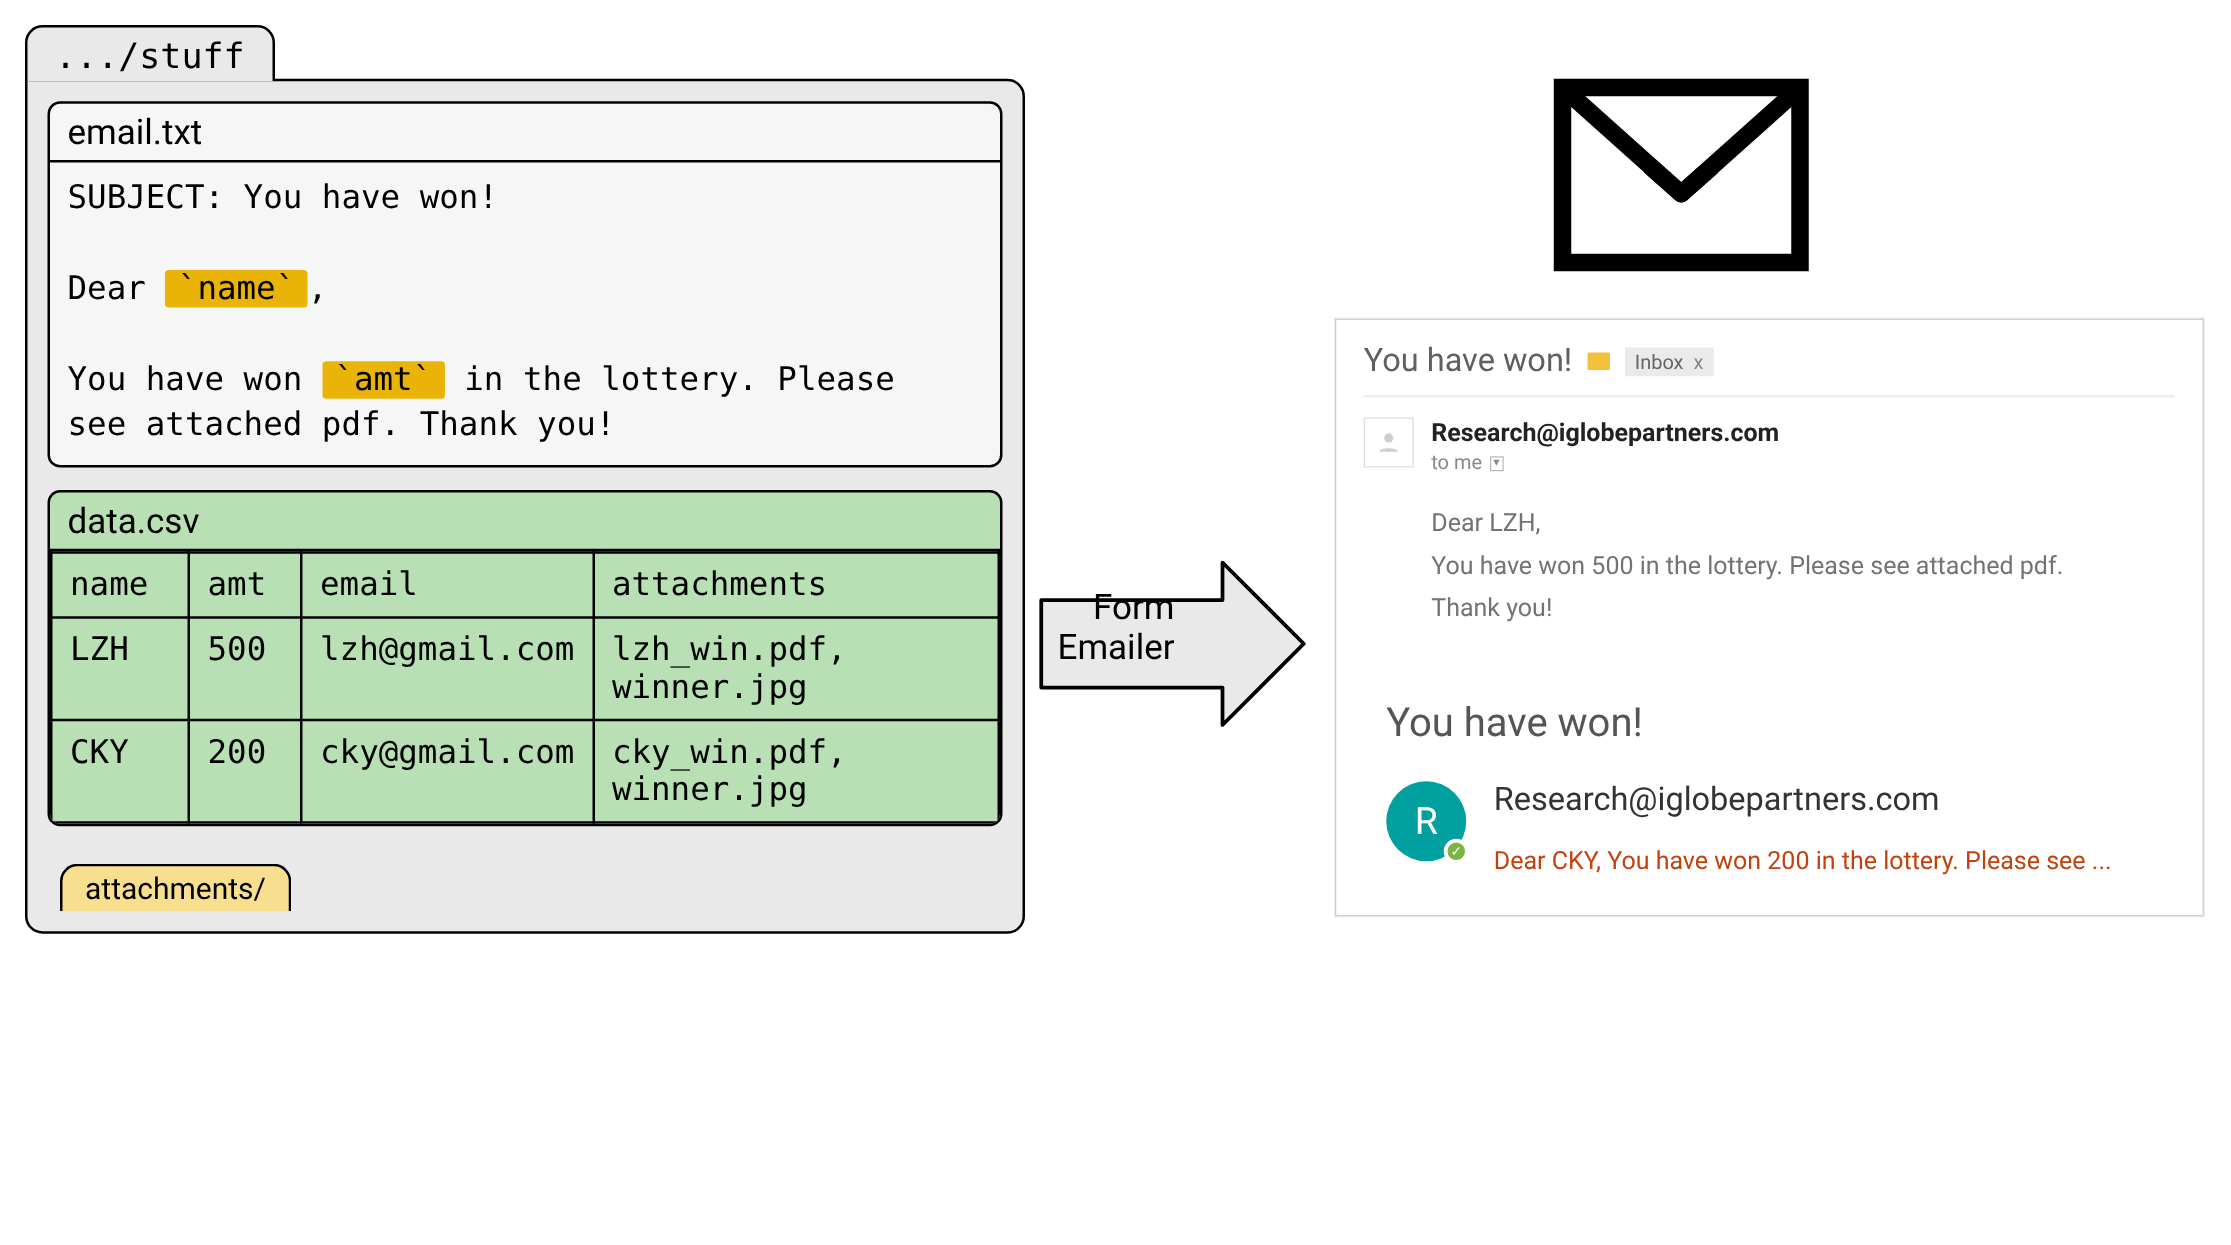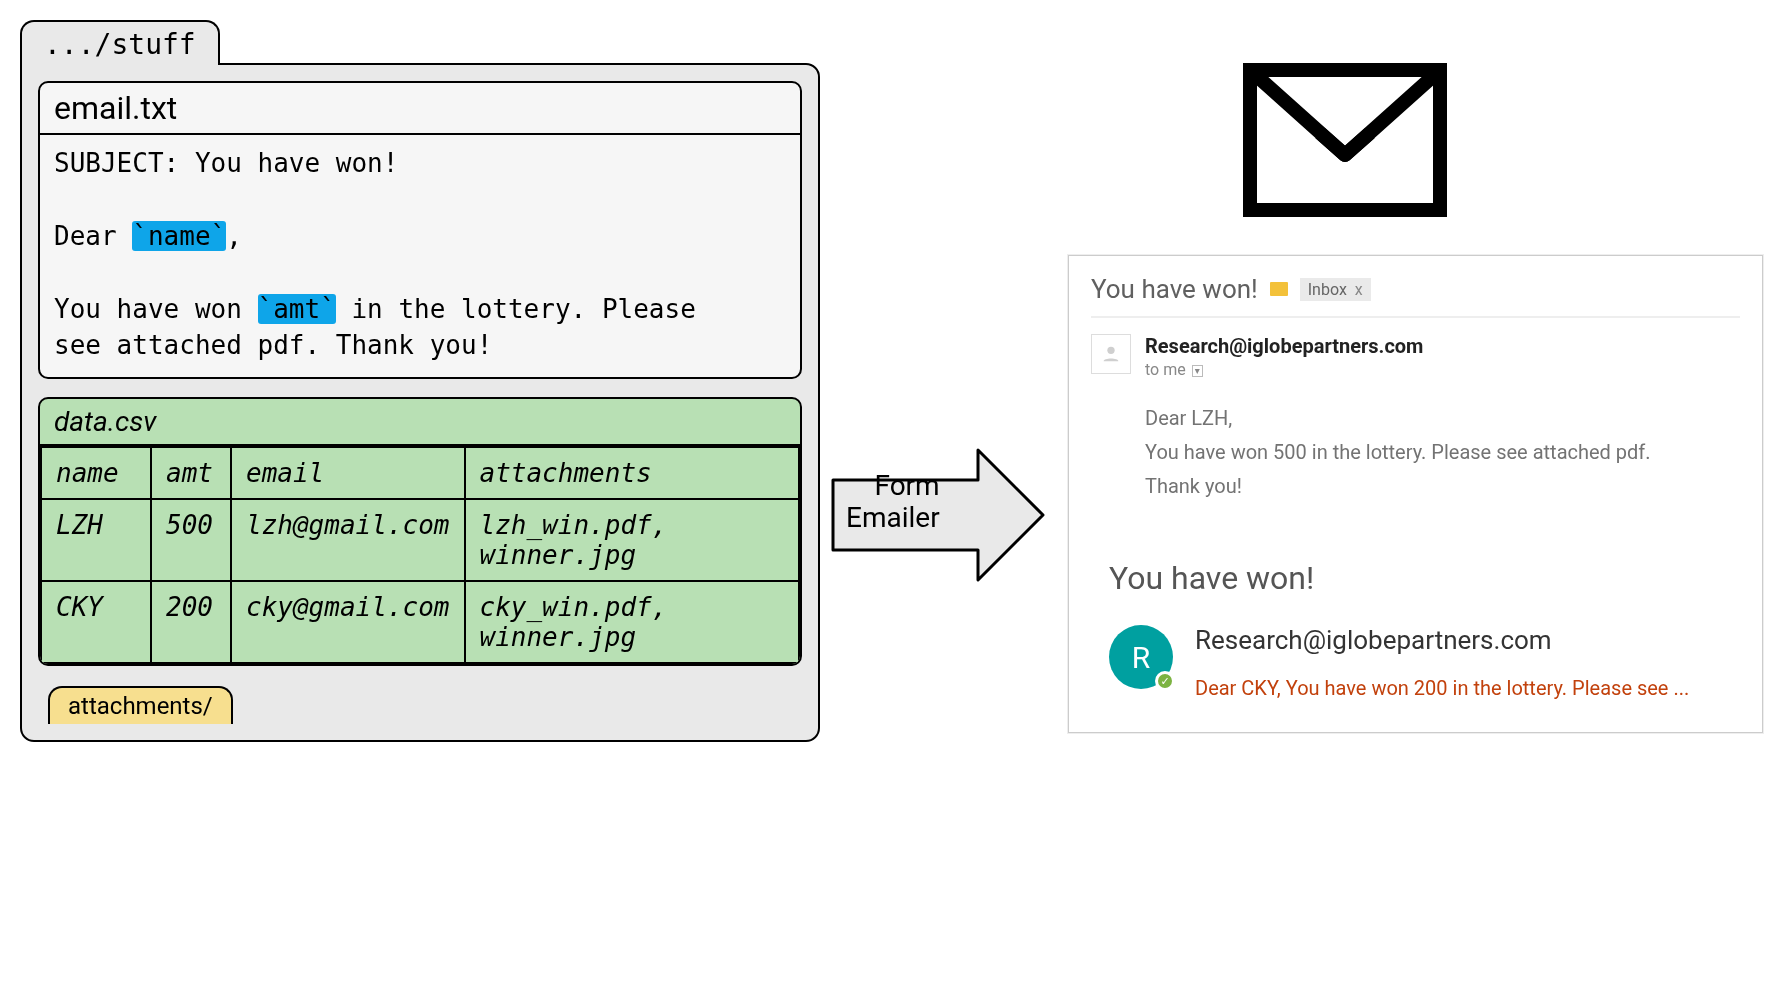--- a/index.html
+++ b/index.html
@@ -46,42 +46,41 @@
   .txtfile {
     border: 2px solid #000;
     border-radius: 10px;
     background: #f6f6f6;
     overflow: hidden;
     margin-bottom: 18px;
   }
   .txtfile-header {
     border-bottom: 2px solid #000;
     padding: 6px 14px;
-    font-size: 32px;
+    font-size: 28px;
   }
   .txtfile-body {
     padding: 10px 14px 14px 14px;
     font-size: 26px;
     line-height: 1.4;
     white-space: pre-wrap;
   }
   .hl {
-    background: #0ea5e9;
+    background: #eab308;
     border-radius: 3px;
-    padding: 0 0;
+    padding: 0 10px;
   }
   
   
   .csvfile {
     border: 2px solid #000;
     border-radius: 10px;
     background: #b8e0b4;
     overflow: hidden;
-    margin-bottom: 20px;
-    font-style: italic;
+    margin-bottom: 30px;
   }
   .csvfile-header {
     border-bottom: 2px solid #000;
     padding: 6px 14px;
     font-size: 28px;
   }
   table.csv {
     width: 100%;
     border-collapse: collapse;
     font-size: 26px;
@@ -90,21 +89,21 @@
     border: 2px solid #000;
     padding: 10px 14px;
     text-align: left;
     font-weight: normal;
     vertical-align: top;
     font-family: ui-monospace, monospace;
   }
   table.csv th { background: #b8e0b4; }
   table.csv td { background: #b8e0b4; }
   table.csv th:nth-child(1), table.csv td:nth-child(1){ width:110px;}
-  table.csv th:nth-child(2), table.csv td:nth-child(2){ width:80px;}
+  table.csv th:nth-child(2), table.csv td:nth-child(2){ width:90px;}
   table.csv th:nth-child(3), table.csv td:nth-child(3){ width:230px;}
   
   
   .subfolder-tab {
     display: inline-block;
     background: #f7df8f;
     border: 2px solid #000;
     border-bottom: none;
     border-radius: 14px 14px 0 0;
     padding: 4px 18px;

